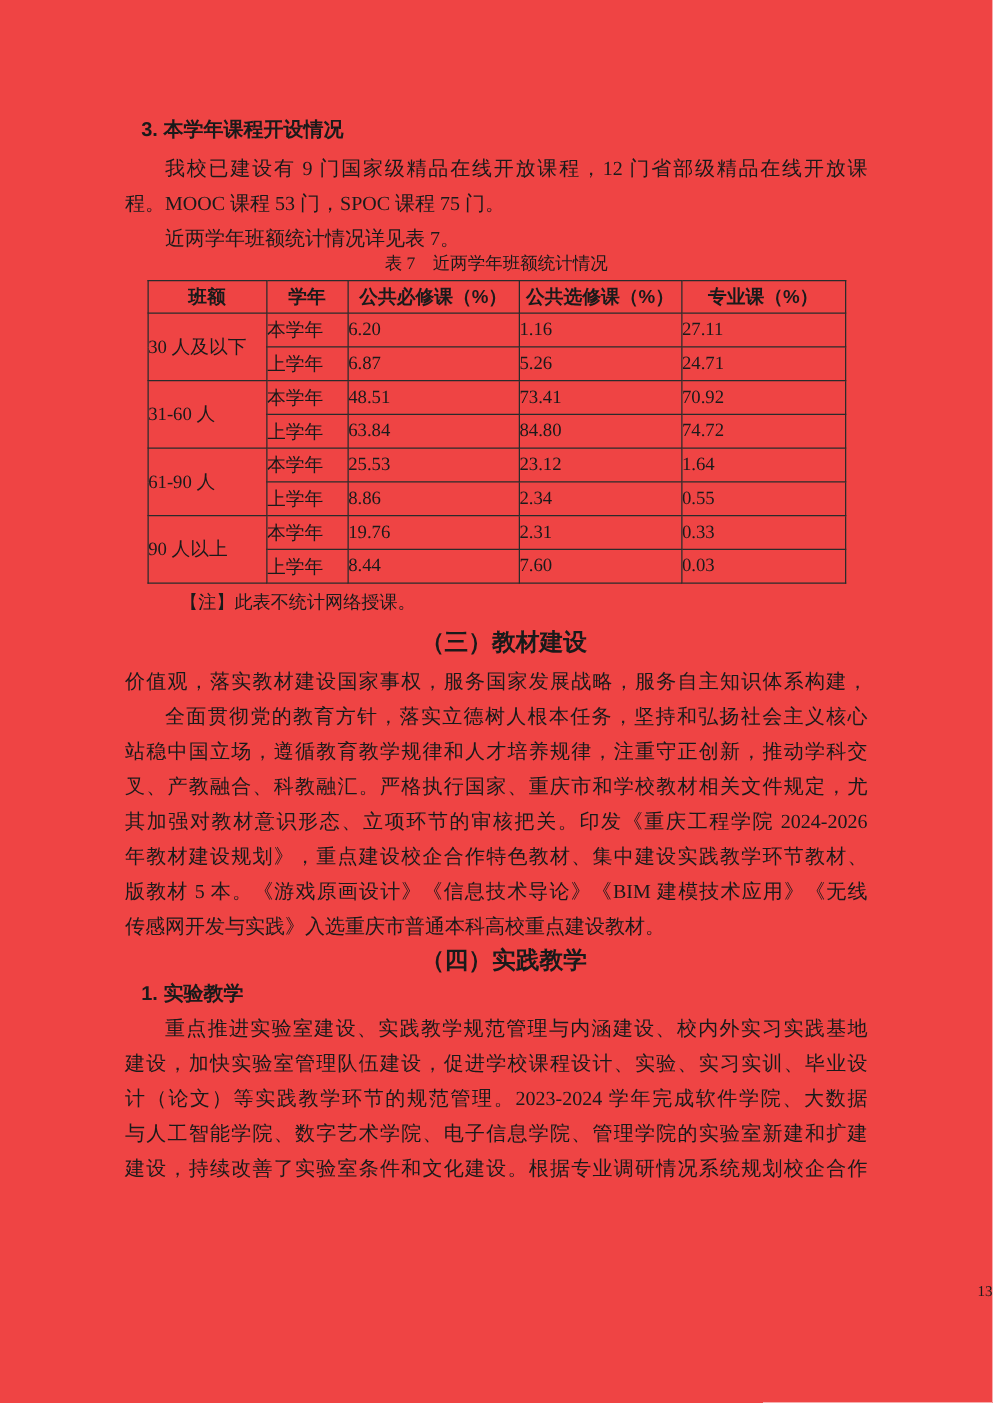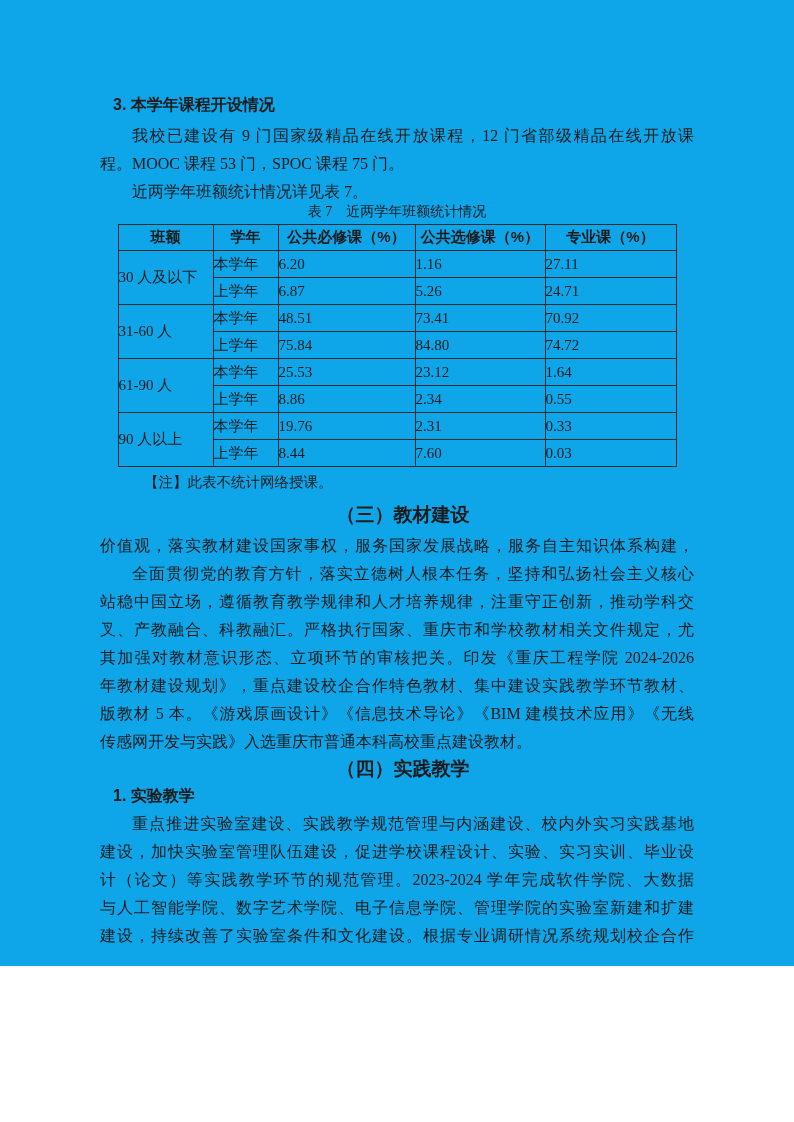--- a/index.html
+++ b/index.html
@@ -1,20 +1,20 @@
 <!DOCTYPE html>
 <html><head>
 <meta charset="utf-8">
 <style>
   html, body { margin: 0; padding: 0; background: #ffffff; }
   .page {
     position: relative;
     width: 794px;
-    height: 966px;
-    background: #0ea5e9;
+    height: 1122px;
+    background: #ef4444;
     box-sizing: border-box;
     padding: 94px 100px 0 100px;
     font-family: "Liberation Serif", "DejaVu Serif", serif;
     color: #1a1a1a;
     overflow: hidden;
   }
   
   .h-sub {
     font-family: "Liberation Sans", "DejaVu Sans", sans-serif;
     font-weight: bold;
@@ -26,21 +26,21 @@
   
   .h2 {
     font-family: "Liberation Sans", "DejaVu Sans", sans-serif;
     font-weight: bold;
     font-size: 19px;
     line-height: 26px;
     padding-left: 12px;
     text-align: center;
   }
   #h-textbook { margin-top: 10px; }
-  #h-practice { margin-top: 0; }
+  #h-practice { margin-top: 0; font-family: Liberation Mono, monospace; }
   #h-experiment { margin-top: 3px; }
   
   .bodytext { font-size: 16px; line-height: 28px; }
   .line { text-align: justify; text-align-last: justify; white-space: nowrap; }
   .line.end { text-align-last: left; }
   .indent { text-indent: 32px; }
   #para-textbook { margin-top: 4px; }
   #para-practice { margin-top: 3px; }
   
   .caption {
@@ -140,21 +140,21 @@
       </tr>
       <tr>
         <td rowspan="2">31-60 人</td>
         <td>本学年</td>
         <td>48.51</td>
         <td>73.41</td>
         <td>70.92</td>
       </tr>
       <tr>
         <td>上学年</td>
-        <td>75.84</td>
+        <td>63.84</td>
         <td>84.80</td>
         <td>74.72</td>
       </tr>
       <tr>
         <td rowspan="2">61-90 人</td>
         <td>本学年</td>
         <td>25.53</td>
         <td>23.12</td>
         <td>1.64</td>
       </tr>

